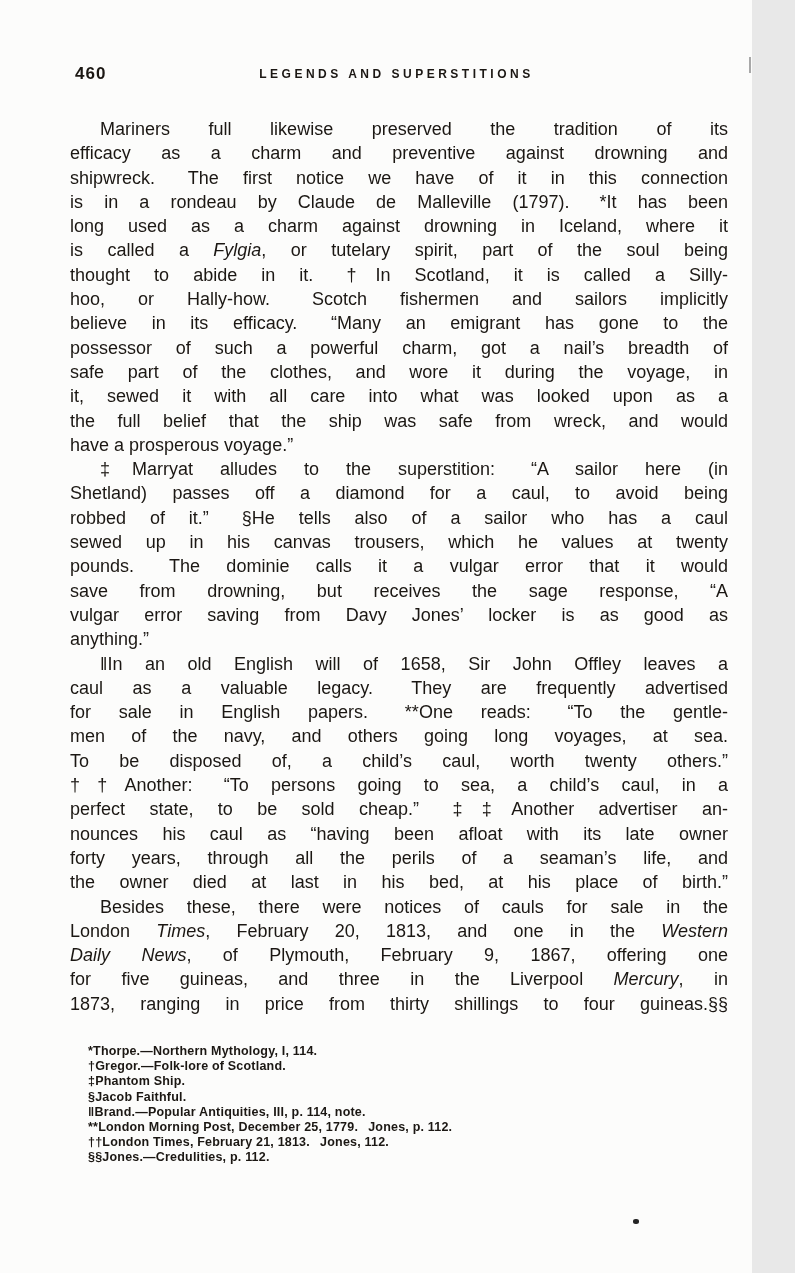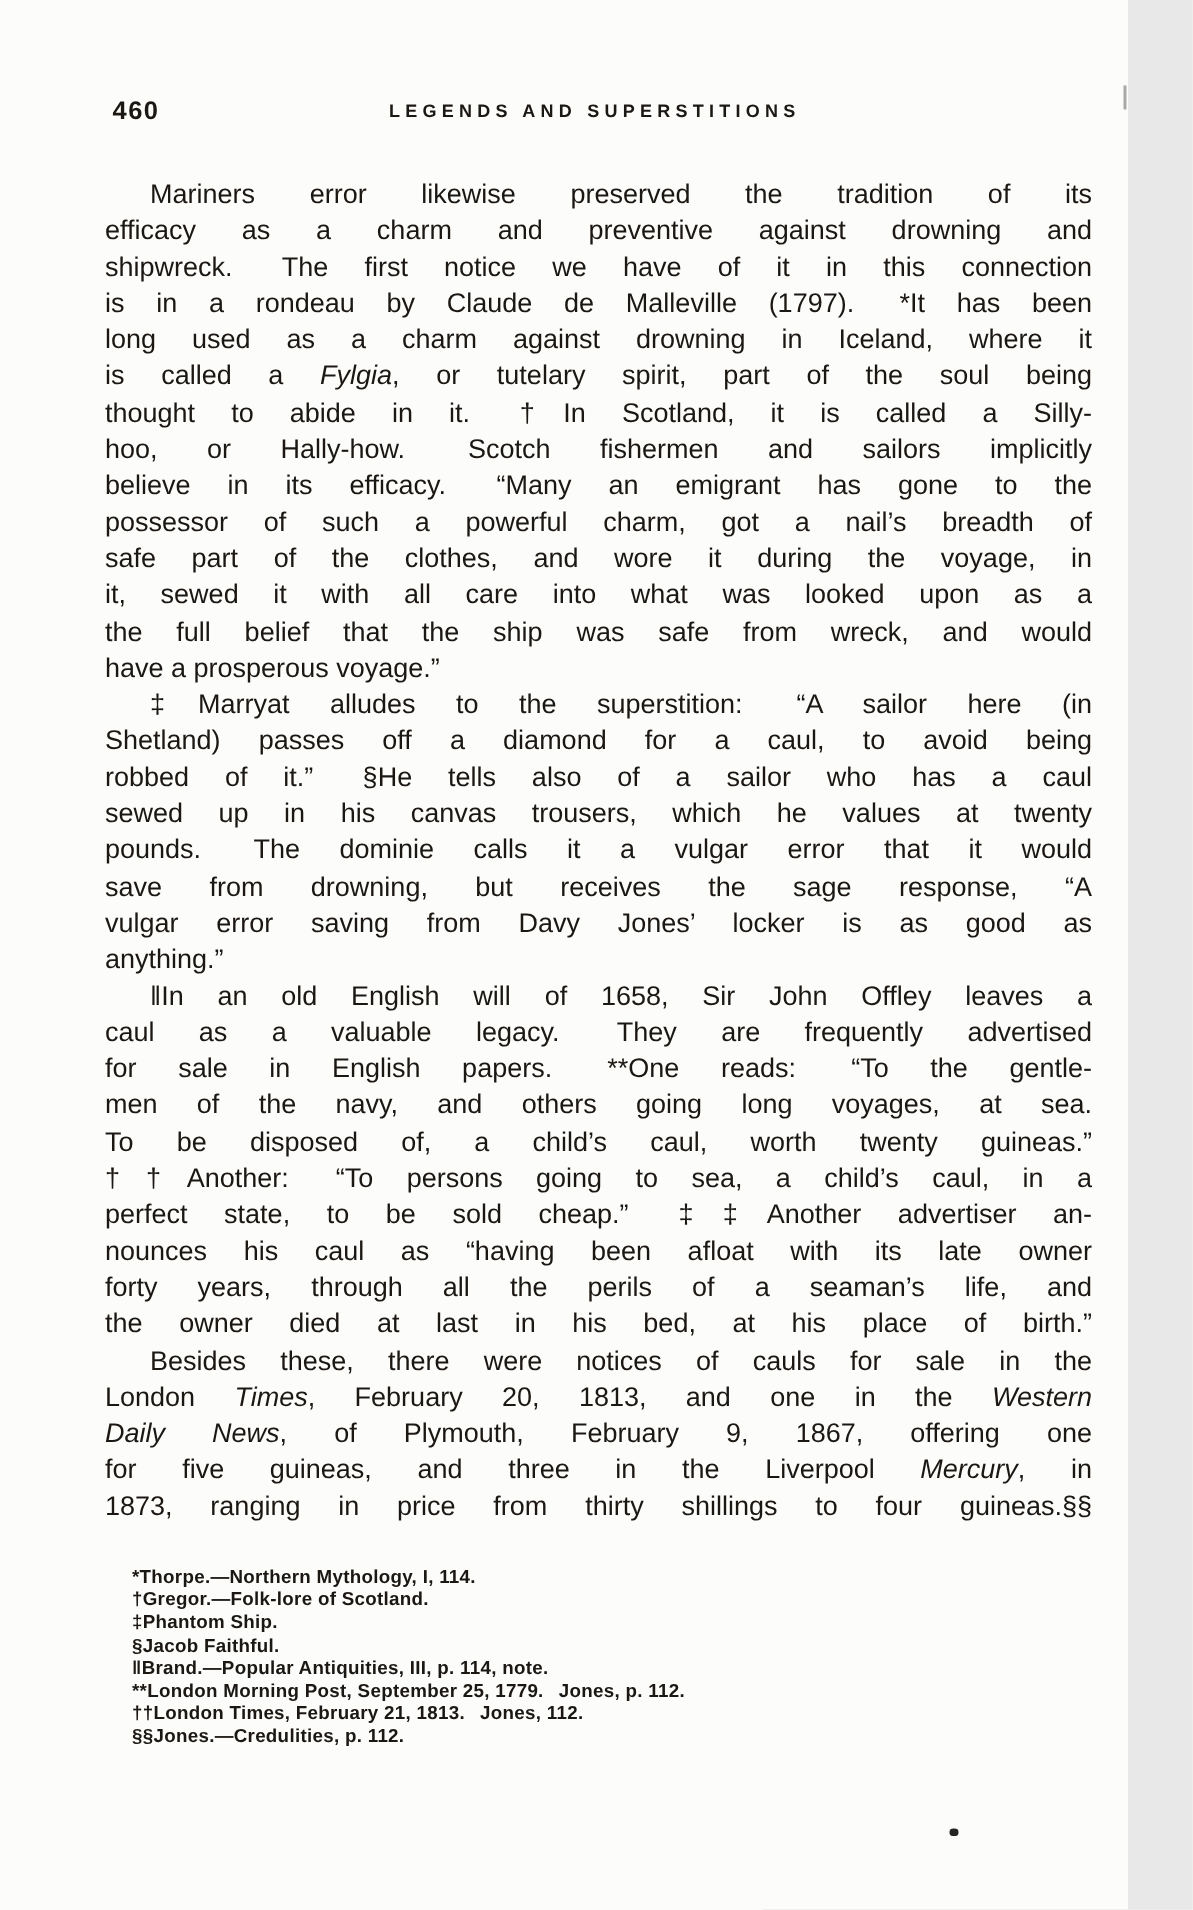--- a/index.html
+++ b/index.html
@@ -27,21 +27,21 @@
 <div class="page">
 
   <div class="runhead">
     <span class="pgnum">460</span>
     <span class="rtitle">LEGENDS AND SUPERSTITIONS</span>
   </div>
 
   <div class="text-block">
 
     <div class="para">
-      <div class="bl first">Mariners error likewise preserved the tradition of its</div>
+      <div class="bl first">Mariners full likewise preserved the tradition of its</div>
       <div class="bl">efficacy as a charm and preventive against drowning and</div>
       <div class="bl">shipwreck.  The first notice we have of it in this connection</div>
       <div class="bl">is in a rondeau by Claude de Malleville (1797).  *It has been</div>
       <div class="bl">long used as a charm against drowning in Iceland, where it</div>
       <div class="bl"><span>is called a </span><i>Fylgia</i><span>, or tutelary spirit, part of the soul being</span></div>
       <div class="bl">thought to abide in it.  †In Scotland, it is called a Silly-</div>
       <div class="bl">hoo, or Hally-how.  Scotch fishermen and sailors implicitly</div>
       <div class="bl">believe in its efficacy.  “Many an emigrant has gone to the</div>
       <div class="bl">possessor of such a powerful charm, got a nail’s breadth of</div>
       <div class="bl">safe part of the clothes, and wore it during the voyage, in</div>
@@ -59,21 +59,21 @@
       <div class="bl">save from drowning, but receives the sage response, “A</div>
       <div class="bl">vulgar error saving from Davy Jones’ locker is as good as</div>
       <div class="bl end">anything.”</div>
     </div>
 
     <div class="para">
       <div class="bl first">‖In an old English will of 1658, Sir John Offley leaves a</div>
       <div class="bl">caul as a valuable legacy.  They are frequently advertised</div>
       <div class="bl">for sale in English papers.  **One reads:  “To the gentle-</div>
       <div class="bl">men of the navy, and others going long voyages, at sea.</div>
-      <div class="bl">To be disposed of, a child’s caul, worth twenty guineas.”</div>
+      <div class="bl">To be disposed of, a child’s caul, worth twenty others.”</div>
       <div class="bl">††Another:  “To persons going to sea, a child’s caul, in a</div>
       <div class="bl">perfect state, to be sold cheap.”  ‡‡Another advertiser an-</div>
       <div class="bl">nounces his caul as “having been afloat with its late owner</div>
       <div class="bl">forty years, through all the perils of a seaman’s life, and</div>
       <div class="bl">the owner died at last in his bed, at his place of birth.”</div>
     </div>
 
     <div class="para">
       <div class="bl first">Besides these, there were notices of cauls for sale in the</div>
       <div class="bl"><span>London </span><i>Times</i><span>, February 20, 1813, and one in the </span><i>Western</i></div>
@@ -83,21 +83,21 @@
     </div>
 
   </div>
 
   <div class="footnotes">
     <div class="fn">*Thorpe.—Northern Mythology, I, 114.</div>
     <div class="fn">†Gregor.—Folk-lore of Scotland.</div>
     <div class="fn">‡Phantom Ship.</div>
     <div class="fn">§Jacob Faithful.</div>
     <div class="fn">‖Brand.—Popular Antiquities, III, p. 114, note.</div>
-    <div class="fn">**London Morning Post, September 25, 1779.  Jones, p. 112.</div>
+    <div class="fn">**London Morning Post, December 25, 1779.  Jones, p. 112.</div>
     <div class="fn">††London Times, February 21, 1813.  Jones, 112.</div>
     <div class="fn">§§Jones.—Credulities, p. 112.</div>
   </div>
 
   <div class="edge-mark"></div>
   <div class="ink-speck"></div>
 
 </div>
 
 </body></html>

